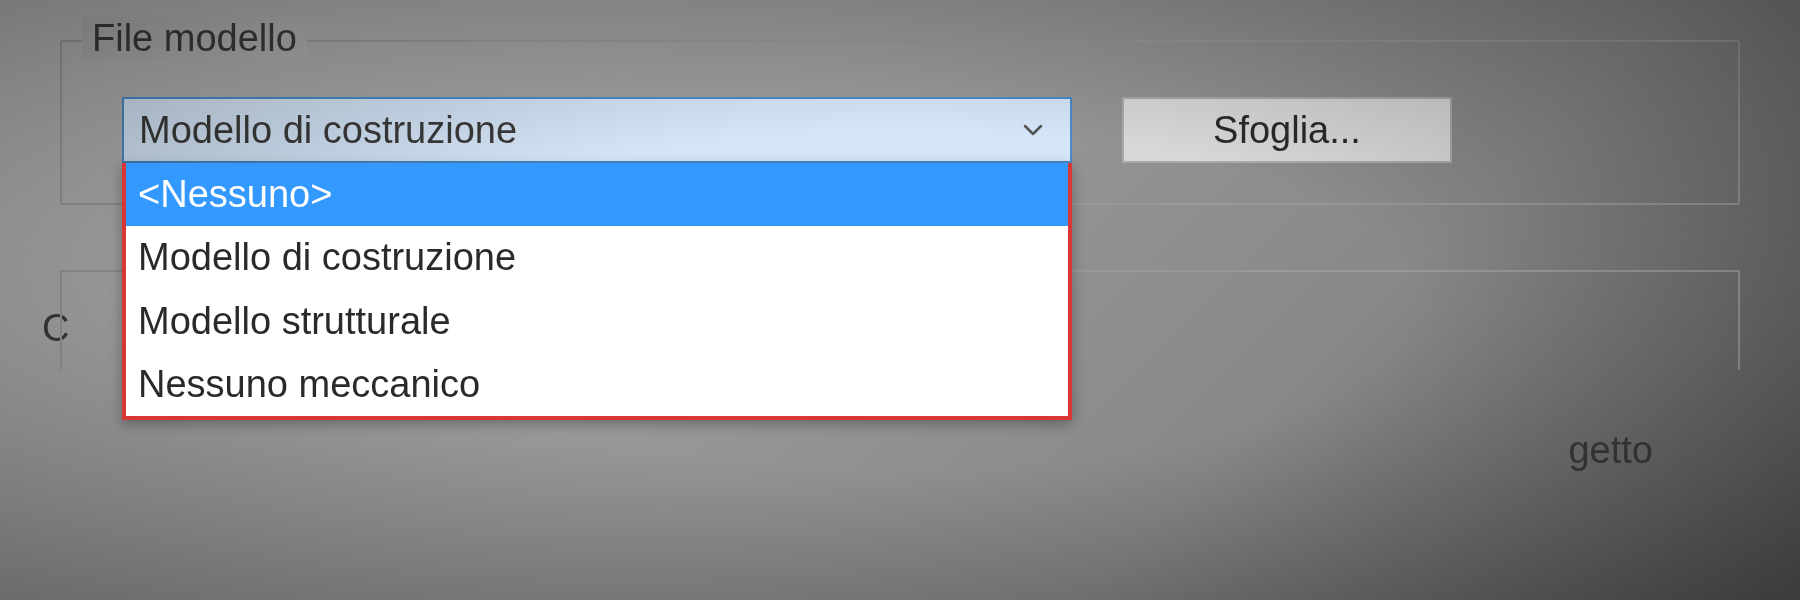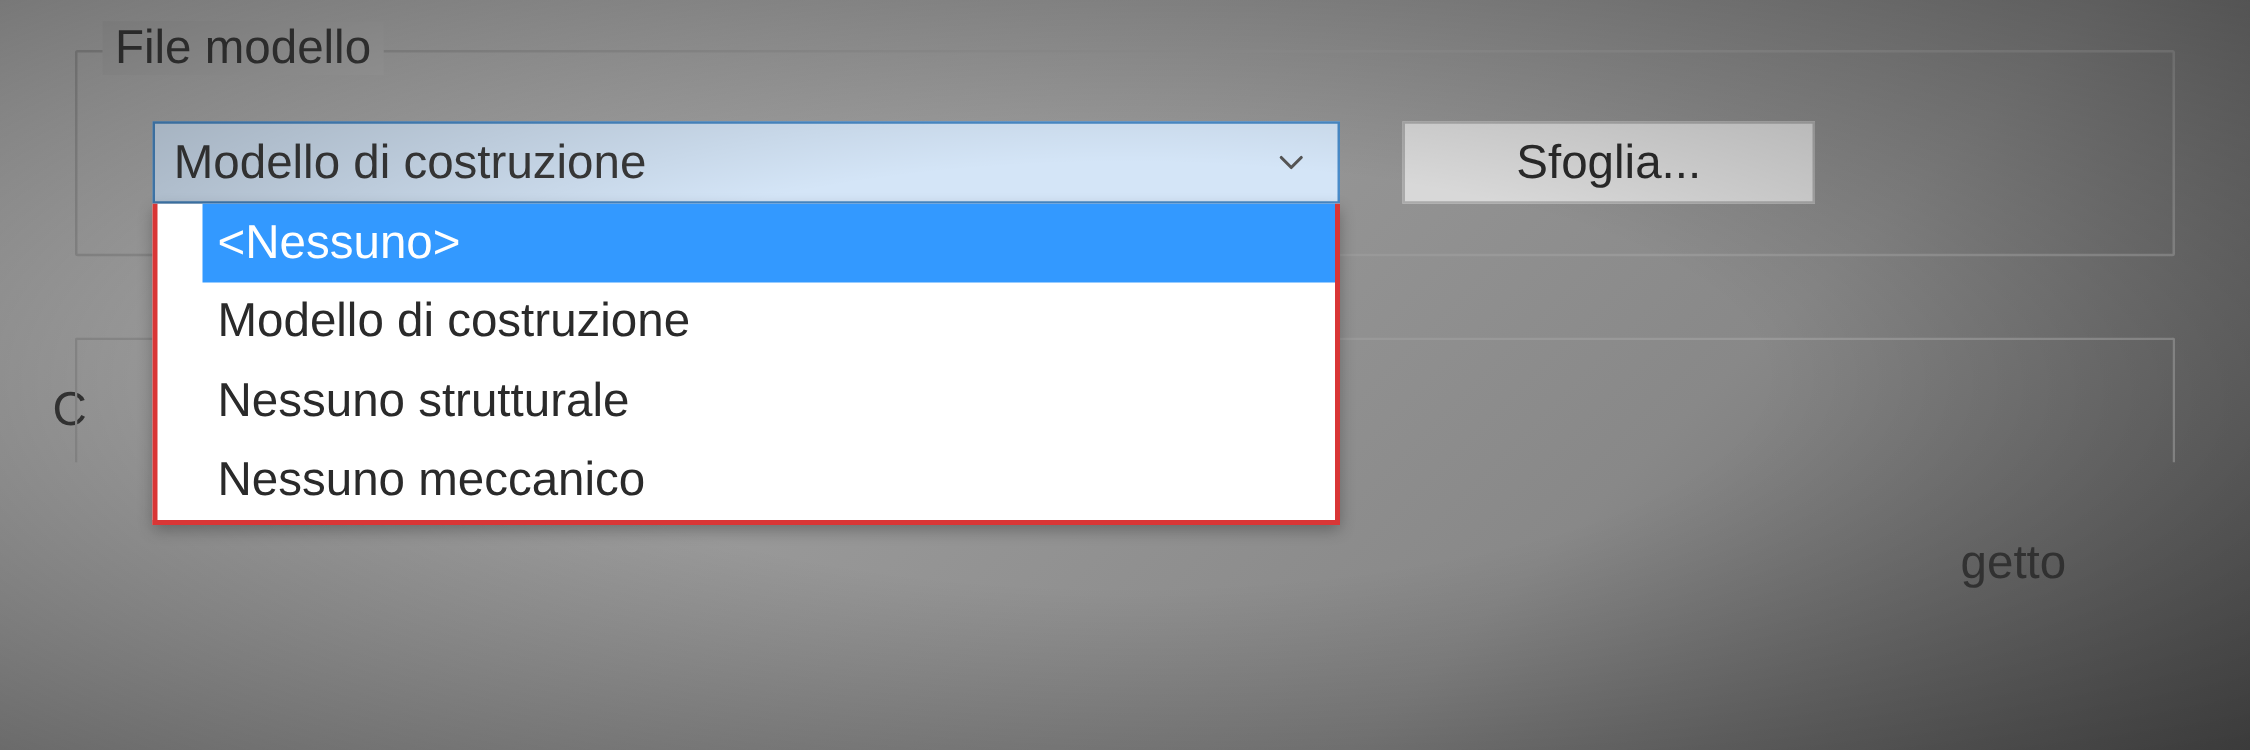--- a/index.html
+++ b/index.html
@@ -69,21 +69,20 @@
     .dropdown-list {
       position: absolute;
       top: 66px;
       left: 0;
       width: 100%;
       background: #ffffff;
       border: 4px solid #d93636;
       border-top: none;
       box-shadow: 0 4px 12px rgba(0,0,0,0.3);
       z-index: 10;
-      padding-left: 36px;
     }
     .dropdown-option {
       padding: 6px 12px;
       font-size: 38px;
       color: #2a2a2a;
       cursor: pointer;
       line-height: 1.35;
     }
     .dropdown-option.highlighted {
       background: #3399ff;
@@ -140,21 +139,21 @@
       <div class="dropdown-wrapper">
         <div class="dropdown-button">
           <span class="dropdown-selected">Modello di costruzione</span>
           <svg class="dropdown-chevron" viewBox="0 0 24 24">
             <path d="M4 8 L12 16 L20 8" stroke="#555" stroke-width="2.5" fill="none" stroke-linecap="round" stroke-linejoin="round"></path>
           </svg>
         </div>
         <div class="dropdown-list">
           <div class="dropdown-option highlighted">&lt;Nessuno&gt;</div>
           <div class="dropdown-option">Modello di costruzione</div>
-          <div class="dropdown-option">Nessuno strutturale</div>
+          <div class="dropdown-option">Modello strutturale</div>
           <div class="dropdown-option">Nessuno meccanico</div>
         </div>
       </div>
 
       <div class="browse-btn">
         <span>Sfoglia...</span>
       </div>
     </div>
 
     <div class="radio-c">C</div>

